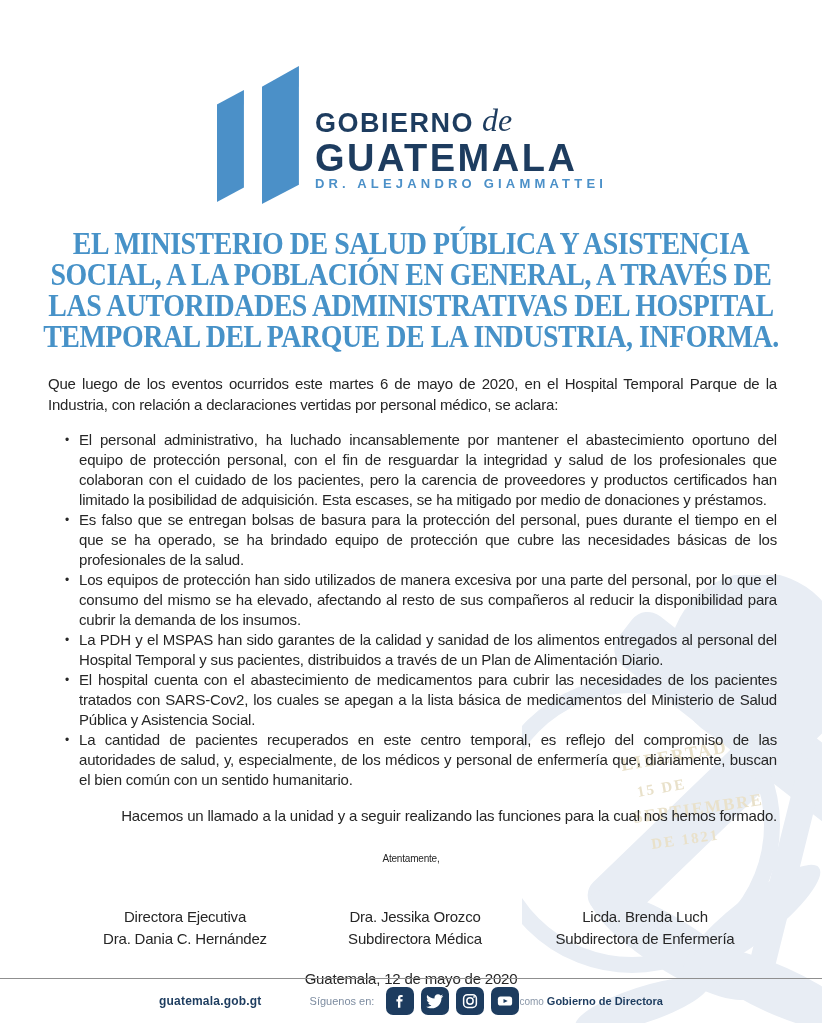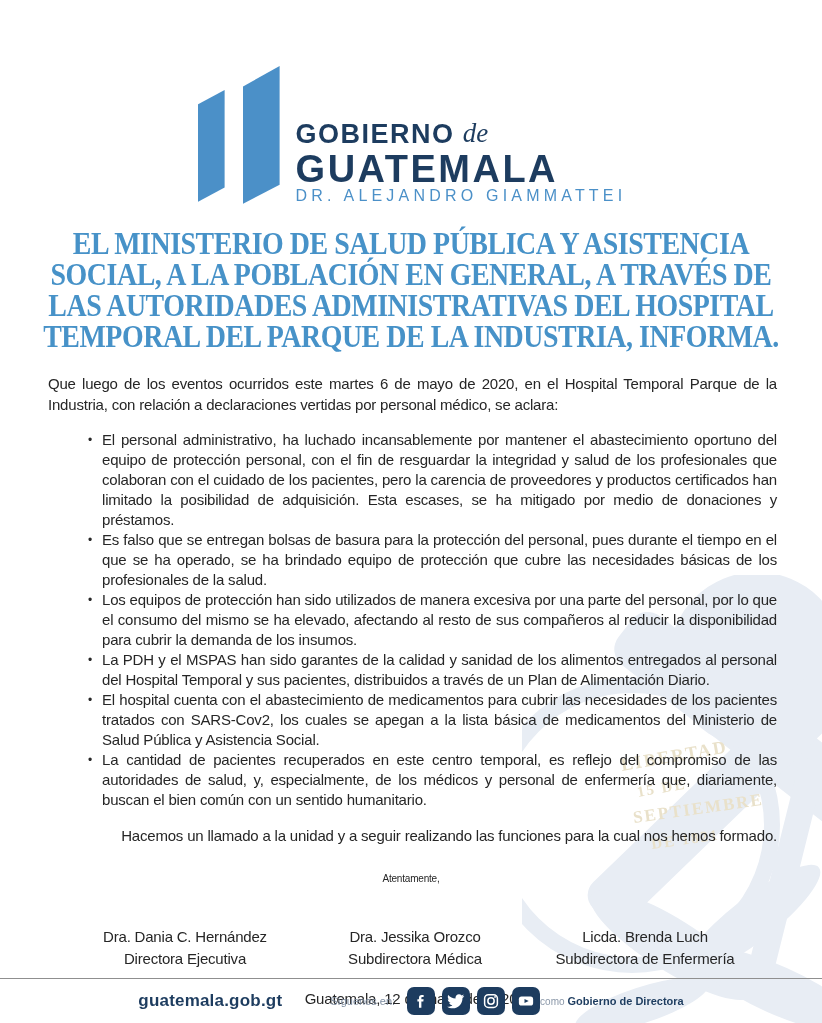--- a/index.html
+++ b/index.html
@@ -13,47 +13,47 @@
   }
   
   .watermark{
     position:absolute; right:0; top:575px; width:300px; height:448px;
     pointer-events:none; z-index:0;
   }
   
   .logo-row{
     position:relative; z-index:1;
     padding-top:64px;
-    display:flex; justify-content:center; align-items:flex-end; gap:16px;
+    display:flex; justify-content:center; align-items:center; gap:16px;
   }
   .logo-bars{position:relative; width:84px; height:140px;}
   .bar{position:absolute; background:#4b90c8;}
   .bar-left{
     left:2px; top:26px; width:27px; height:112px;
     clip-path:polygon(0 13%, 100% 0, 100% 87%, 0 100%);
   }
   .bar-right{
     left:47px; top:2px; width:37px; height:138px;
     clip-path:polygon(0 15%, 100% 0, 100% 86%, 0 100%);
   }
   .wordmark{padding-top:26px; line-height:1;}
   .wm-line1{display:flex; align-items:flex-end; gap:8px;}
   .wm-gobierno{
     font-size:27px; font-weight:bold; color:#1d3c5f; letter-spacing:1.5px;
   }
   .wm-de{
     font-family:"Liberation Serif", serif; font-style:italic;
-    font-size:27px; color:#1d3c5f; padding-bottom:1px;
+    font-size:32px; color:#1d3c5f; padding-bottom:1px;
   }
   .wm-guatemala{
     font-size:38px; font-weight:bold; color:#1d3c5f; letter-spacing:2.5px;
     margin-top:2px;
   }
   .wm-sub{
-    font-size:16px; font-weight:normal; color:#4b90c8; letter-spacing:4.2px;
+    font-size:13px; font-weight:bold; color:#4b90c8; letter-spacing:4.2px;
     margin-top:0;
   }
   
   .headline{
     position:relative; z-index:1;
     margin-top:24px;
     text-align:center;
     font-family:"Liberation Serif", serif;
     font-weight:bold;
     font-size:31px; line-height:31px;
@@ -66,21 +66,21 @@
   
   .body-text{font-size:15px; line-height:21px; letter-spacing:-0.2px;}
   .intro{
     position:relative; z-index:1;
     margin:21px 45px 0 48px;
     text-align:justify;
   }
   .bullets{
     position:relative; z-index:1;
     margin:15px 45px 0 0;
-    padding-left:102px;
+    padding-left:79px;
     list-style:none;
   }
   .bullets li{
     position:relative;
     text-align:justify;
     font-size:15px; line-height:20px; letter-spacing:-0.2px;
   }
   .bullets li::before{
     content:"•";
     position:absolute; left:-14px; top:0;
@@ -111,21 +111,21 @@
     text-align:center;
     font-size:15px; letter-spacing:-0.2px;
   }
   
   .footer{
     position:absolute; left:0; right:0; bottom:0; height:44px;
     border-top:1px solid #8f8f8f;
     display:flex; align-items:center; justify-content:center;
     z-index:1; background:transparent;
   }
-  .footer-site{font-size:17px; font-weight:bold; color:#1d3c5f; letter-spacing:0.2px;}
+  .footer-site{font-size:12px; font-weight:bold; color:#1d3c5f; letter-spacing:0.2px;}
   .footer-follow{font-size:11px; color:#7d8ca0; margin-left:48px; margin-right:12px;}
   .social-row{display:flex; gap:7px;}
   .social-tile{
     width:28px; height:28px; border-radius:7px; background:#1d3c5f;
     display:flex; align-items:center; justify-content:center;
   }
   .footer-como{font-size:10px; color:#8a97a8; margin-right:3px;}
   .footer-account{font-size:11px; font-weight:bold; color:#1d3c5f;}
 </style>
 </head>
@@ -183,22 +183,22 @@
     <li>El hospital cuenta con el abastecimiento de medicamentos para cubrir las necesidades de los pacientes tratados con SARS-Cov2, los cuales se apegan a la lista básica de medicamentos del Ministerio de Salud Pública y Asistencia Social.</li>
     <li>La cantidad de pacientes recuperados en este centro temporal, es reflejo del compromiso de las autoridades de salud, y, especialmente, de los médicos y personal de enfermería que, diariamente, buscan el bien común con un sentido humanitario.</li>
   </ul>
 
   <p class="closing body-text">Hacemos un llamado a la unidad y a seguir realizando las funciones para la cual nos hemos formado.</p>
 
   <div class="salutation">Atentamente,</div>
 
   <div class="signatures">
     <div class="sig">
+      <div>Directora Ejecutiva</div>
       <div>Dra. Dania C. Hernández</div>
-      <div>Directora Ejecutiva</div>
     </div>
     <div class="sig">
       <div>Dra. Jessika Orozco</div>
       <div>Subdirectora Médica</div>
     </div>
     <div class="sig">
       <div>Licda. Brenda Luch</div>
       <div>Subdirectora de Enfermería</div>
     </div>
   </div>

